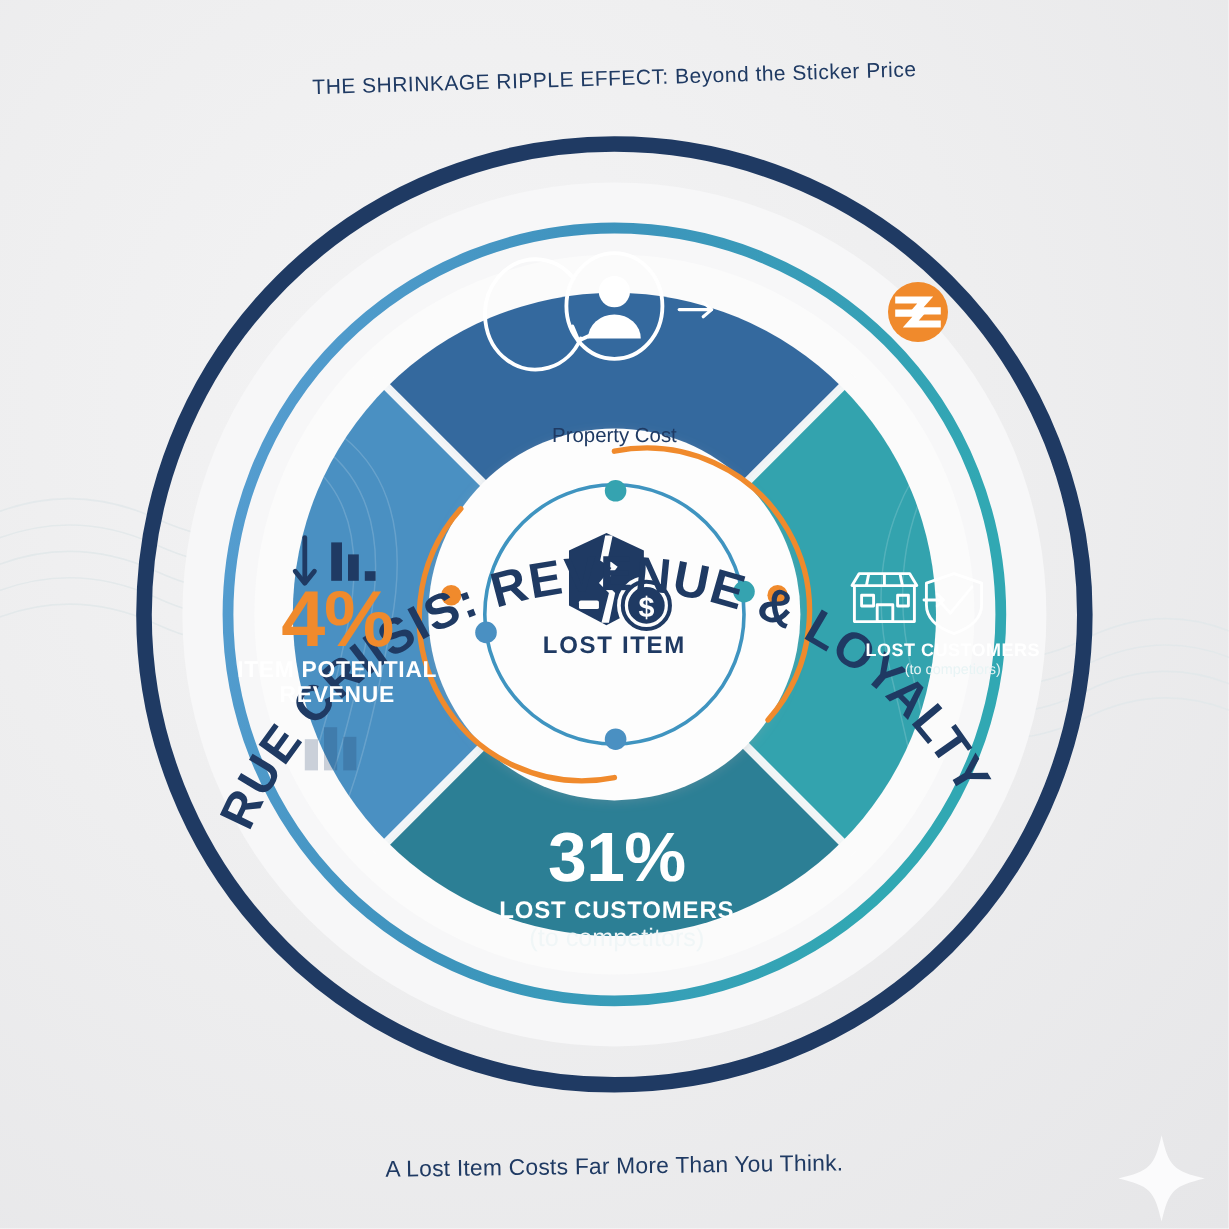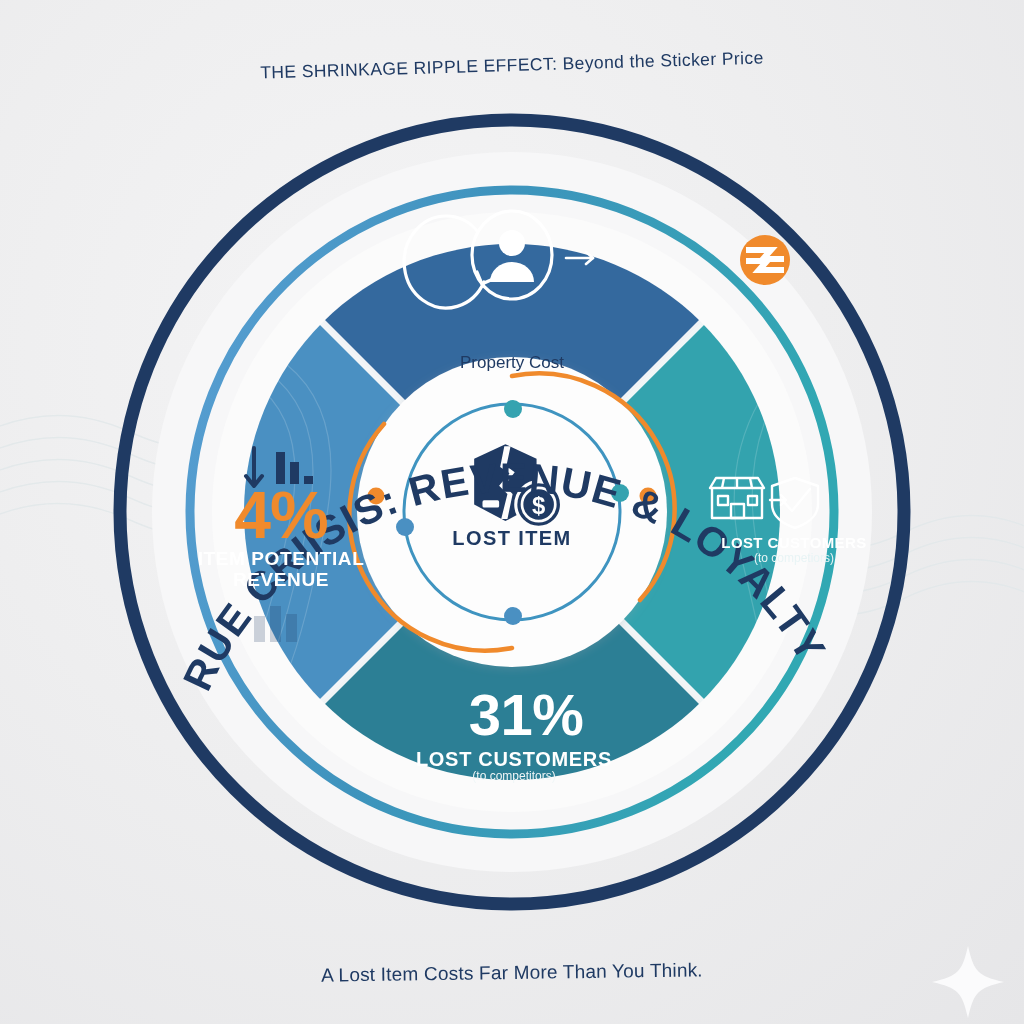--- a/index.html
+++ b/index.html
@@ -72,37 +72,37 @@
     left: 196px; top: 548px; width: 170px;
     font-size: 19px;
     font-weight: bold;
     color: #ffffff;
     letter-spacing: 0.6px;
     line-height: 1.12;
     white-space: normal;
   }
   
   #seg-bottom-stat {
-    left: 416px; top: 686px; width: 220px;
+    left: 404px; top: 686px; width: 220px;
     font-size: 58px;
     font-weight: bold;
     color: #ffffff;
     letter-spacing: -0.5px;
     line-height: 1;
   }
   #seg-bottom-label {
     left: 404px; top: 748px; width: 220px;
     font-size: 20px;
     font-weight: bold;
     color: #ffffff;
     letter-spacing: 0.7px;
   }
   #seg-bottom-sub {
     left: 404px; top: 770px; width: 220px;
-    font-size: 12px;
+    font-size: 21px;
     font-weight: normal;
     color: #f0f6f7;
   }
   
   #seg-right-label {
     left: 694px; top: 534px; width: 200px;
     font-size: 15px;
     font-weight: bold;
     color: #ffffff;
     letter-spacing: 0.4px;

